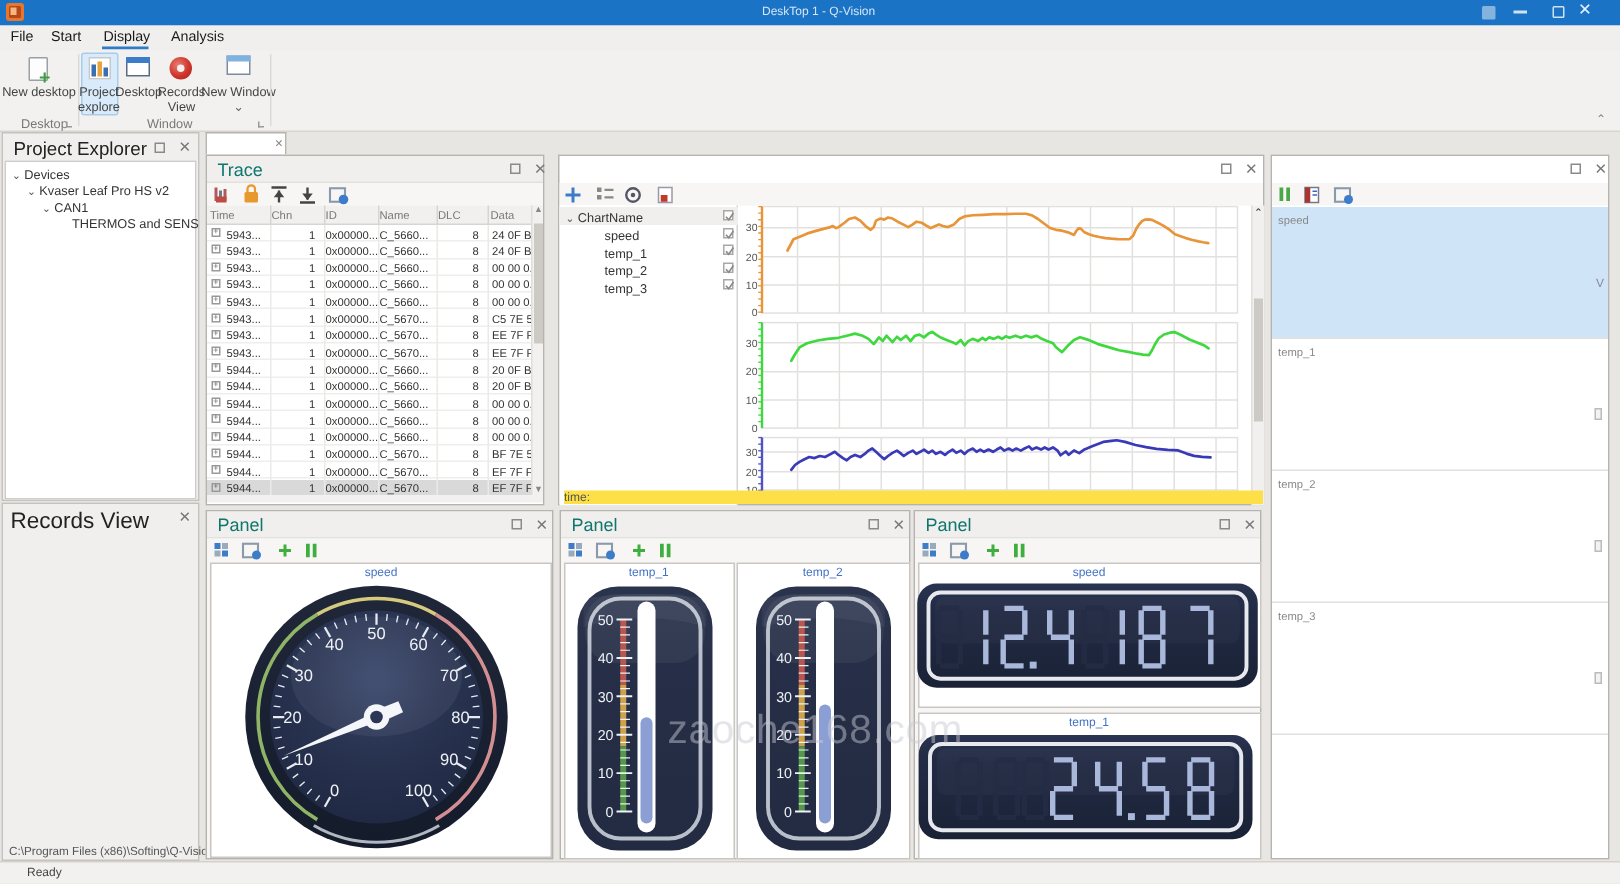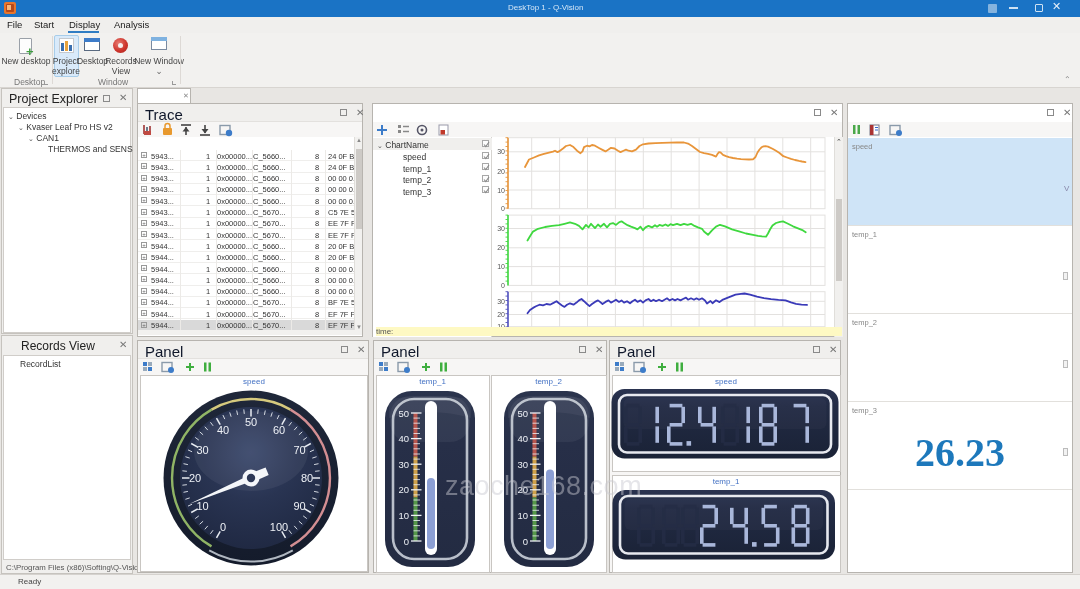--- a/index.html
+++ b/index.html
@@ -5,21 +5,21 @@
 .abs{position:absolute;}
 .titlebar{position:absolute;left:0;top:0;width:1080px;height:17px;background:#1a73c5;}
 .menubar{position:absolute;left:0;top:17px;width:1080px;height:16px;background:#f0efed;font-size:9.5px;color:#1a1a1a;}
 .menubar span{position:absolute;top:2px;}
 .ribbon{position:absolute;left:0;top:33px;width:1080px;height:55px;background:#f2f1ef;border-bottom:1px solid #d8d5d1;}
 .riblabel{position:absolute;font-size:8.5px;color:#444;text-align:center;line-height:9.5px;}
 .groupname{position:absolute;top:44px;font-size:8.5px;color:#777;}
 .vsep{position:absolute;top:3px;width:1px;height:48px;background:#ddd9d5;}
 .win{position:absolute;background:#fff;border:1px solid #b7b4af;}
 .wtitle{position:absolute;left:0;top:0;right:0;height:18px;background:#f0efed;border-bottom:1px solid #e3e1de;}
-.wtitle .t{position:absolute;left:7px;top:2px;font-size:15px;color:#0f172a;}
+.wtitle .t{position:absolute;left:7px;top:2px;font-size:12px;color:#0f766e;}
 .wtools{position:absolute;left:0;top:18px;right:0;height:15px;background:#f7f6f5;}
 .wbtn-r{position:absolute;top:4px;width:7px;height:7px;border:1px solid #8a8a8a;}
 .wbtn-x{position:absolute;top:1px;font-size:10px;color:#777;}
 .statusbar{position:absolute;left:0;top:574px;width:1080px;height:15px;background:#f2f1ef;border-top:1px solid #d5d2ce;font-size:8px;color:#444;}
 .tree{font-size:8.5px;color:#333;white-space:nowrap;}
 .chev{color:#555;font-size:7px;}
 text{font-family:"Liberation Sans",sans-serif;}
 </style></head><body>
 <div class="titlebar">
     <div class="abs" style="left:4px;top:2px;width:12px;height:12px;background:#e8762c;border-radius:2px;">
@@ -72,25 +72,22 @@
     <div class="wbtn-r" style="left:101px;top:6px;"></div>
     <div class="wbtn-x" style="left:117px;top:3px;">✕</div>
     <div class="abs" style="left:1px;top:18px;width:128px;height:226px;background:#fff;border:1px solid #d0cdc9;">
       <div class="abs tree" style="left:4px;top:3px;"><span class="chev">⌄</span>&nbsp;Devices</div>
       <div class="abs tree" style="left:14px;top:14px;"><span class="chev">⌄</span>&nbsp;Kvaser Leaf Pro HS v2</div>
       <div class="abs tree" style="left:24px;top:25px;"><span class="chev">⌄</span>&nbsp;CAN1</div>
       <div class="abs tree" style="left:44px;top:36px;">THERMOS and SENS</div>
     </div>
   </div>
 <div class="win" style="left:1px;top:335px;width:132px;height:239px;background:#f0efed;border-color:#c6c3be;">
-    <div class="abs" style="left:19px;top:3px;font-size:12px;color:#222;">Records View</div>
+    <div class="abs" style="left:5px;top:3px;font-size:15px;color:#222;">Records View</div>
     <div class="wbtn-x" style="left:117px;top:3px;">✕</div>
-    <div class="abs" style="left:1px;top:19px;width:128px;height:205px;background:#fff;border:1px solid #d0cdc9;">
-      <div class="abs tree" style="left:16px;top:3px;">RecordList</div>
-    </div>
     <div class="abs" style="left:4px;top:227px;font-size:7.8px;color:#555;white-space:nowrap;">C:\Program Files (x86)\Softing\Q-Vision</div>
   </div>
 <div class="abs" style="left:137px;top:88px;width:54px;height:15px;background:#fff;border:1px solid #b7b4af;border-bottom:none;">
     <div class="abs" style="left:5px;top:2.5px;font-size:8px;font-weight:bold;color:#222;margin-top:32px;">DeskTop 1</div>
     <div class="abs" style="left:45px;top:2.5px;font-size:7px;color:#888;">✕</div>
   </div>
 <div class="win" style="left:137px;top:103px;width:226px;height:234px;">
     <div class="wtitle">
       <div class="t">Trace</div>
     </div>
@@ -106,20 +103,34 @@
       <path d="M 27 6 v-2 a 2.5 2.5 0 0 1 5 0 v2" fill="none" stroke="#e8992e" stroke-width="1.5"></path>
       <line x1="43" y1="3" x2="53" y2="3" stroke="#444" stroke-width="1.6"></line>
       <line x1="48" y1="13" x2="48" y2="5" stroke="#444" stroke-width="1.6"></line>
       <polygon points="48,5 44.5,9.5 51.5,9.5" fill="#444"></polygon>
       <line x1="62" y1="13" x2="72" y2="13" stroke="#444" stroke-width="1.6"></line>
       <line x1="67" y1="3" x2="67" y2="11" stroke="#444" stroke-width="1.6"></line>
       <polygon points="67,11.5 63.5,7 70.5,7" fill="#444"></polygon>
       <rect x="82" y="3.5" width="10" height="9" fill="none" stroke="#8a9aaa" stroke-width="1.4"></rect>
       <circle cx="91" cy="11" r="3.2" fill="#3d7cc9"></circle>
     </svg>
+    <div class="abs" style="left:0px;top:33px;width:224px;height:13px;background:#f1f0ee;border-bottom:1px solid #d8d5d1;">
+      <div class="abs" style="left:2px;top:2px;font-size:7.5px;color:#777;">Time</div>
+      <div class="abs" style="left:43px;top:2px;font-size:7.5px;color:#777;">Chn</div>
+      <div class="abs" style="left:79px;top:2px;font-size:7.5px;color:#777;">ID</div>
+      <div class="abs" style="left:115px;top:2px;font-size:7.5px;color:#777;">Name</div>
+      <div class="abs" style="left:154px;top:2px;font-size:7.5px;color:#777;">DLC</div>
+      <div class="abs" style="left:189px;top:2px;font-size:7.5px;color:#777;">Data</div>
+      <div class="abs" style="left:41.5px;top:0;width:1px;height:13px;background:#d8d5d1;"></div>
+      <div class="abs" style="left:77.5px;top:0;width:1px;height:13px;background:#d8d5d1;"></div>
+      <div class="abs" style="left:113.5px;top:0;width:1px;height:13px;background:#d8d5d1;"></div>
+      <div class="abs" style="left:152.8px;top:0;width:1px;height:13px;background:#d8d5d1;"></div>
+      <div class="abs" style="left:187.4px;top:0;width:1px;height:13px;background:#d8d5d1;"></div>
+      <div class="abs" style="left:216px;top:0;width:1px;height:13px;background:#d8d5d1;"></div>
+    </div>
     <div class="abs" style="left:0;top:46px;width:216px;height:11.3px;border-bottom:1px solid #efeeec;font-size:7.5px;color:#333;">
       <div class="abs" style="left:3px;top:2px;width:6px;height:6px;border:1px solid #999;font-size:6px;line-height:5px;color:#666;text-align:center;">+</div>
       <div class="abs" style="left:13px;top:1.5px;">5943...</div>
       <div class="abs" style="left:68px;top:1.5px;">1</div>
       <div class="abs" style="left:79px;top:1.5px;">0x00000...</div>
       <div class="abs" style="left:115px;top:1.5px;">C_5660...</div>
       <div class="abs" style="left:177px;top:1.5px;">8</div>
       <div class="abs" style="left:190px;top:1.5px;white-space:nowrap;">24 0F B...</div>
     </div>
     <div class="abs" style="left:0;top:57.3px;width:216px;height:11.3px;border-bottom:1px solid #efeeec;font-size:7.5px;color:#333;">
@@ -417,21 +428,21 @@
       <line x1="505.5" y1="326.9" x2="508.0" y2="326.9" stroke="#5252c0" stroke-width="0.9"></line>
       <polyline points="525.0,167.0 529.0,159.5 534.0,157.5 539.0,155.4 544.0,153.9 549.0,152.6 553.0,151.6 555.0,150.7 557.5,152.1 559.0,151.4 563.0,148.5 566.0,146.0 570.0,145.0 573.5,147.1 577.0,150.7 580.5,153.2 582.5,151.4 584.0,147.1 587.0,145.7 589.5,146.4 592.0,145.0 595.0,145.7 598.5,147.8 602.0,149.6 605.5,151.4 608.5,149.6 611.0,147.8 614.5,148.5 618.0,150.7 620.5,152.1 623.5,150.7 626.0,149.6 628.5,150.7 632.0,151.4 636.0,149.6 639.5,146.0 643.0,144.3 648.5,143.5 655.5,143.2 662.5,142.8 670.0,142.7 677.0,142.5 684.0,142.5 688.0,143.6 692.0,146.0 696.0,149.0 700.0,152.0 704.0,153.2 708.0,153.8 712.0,154.9 716.0,156.6 717.5,154.0 719.0,152.2 720.5,152.4 723.0,154.9 726.0,156.2 729.0,157.2 733.0,158.0 737.0,158.7 741.0,159.1 745.0,159.4 749.0,159.5 753.0,159.4 755.5,157.0 757.5,152.5 759.5,149.5 761.5,147.3 763.5,146.4 765.5,146.2 768.0,146.6 772.5,148.8 776.0,150.8 779.5,153.0 783.3,156.2 787.0,157.5 791.0,158.9 795.0,160.0 799.0,160.9 802.0,161.5 805.5,162.1" fill="none" stroke="#e8953a" stroke-width="1.8" stroke-linejoin="round" stroke-linecap="round"></polyline>
       <polyline points="527.5,240.5 530.0,236.2 533.0,231.6 538.0,228.8 545.0,227.0 552.0,225.9 559.0,225.2 564.5,223.8 570.0,222.4 575.0,223.8 579.0,225.9 582.5,229.4 586.0,224.9 588.5,227.4 591.0,223.8 595.0,228.1 598.0,224.5 600.5,226.7 604.0,223.8 607.0,227.4 610.0,223.8 613.0,223.1 616.0,224.9 619.0,222.4 621.5,221.3 624.0,223.1 627.5,225.2 631.0,226.7 635.0,228.1 637.5,229.4 640.5,226.7 643.0,230.2 645.5,227.4 648.5,225.9 652.0,227.4 655.0,225.2 657.0,226.7 659.5,224.9 662.5,225.9 665.5,224.5 668.0,225.9 670.5,224.2 673.0,225.2 677.0,223.8 680.5,225.2 684.0,223.8 687.5,224.9 691.0,223.8 694.5,225.9 698.0,227.4 702.0,228.8 704.0,231.5 708.0,234.8 712.0,230.4 716.0,226.6 720.0,224.8 725.0,226.4 732.0,229.4 739.0,231.4 746.0,233.5 753.0,234.8 758.0,235.8 762.0,236.4 766.0,236.7 768.0,233.5 770.0,229.5 772.5,225.5 776.0,223.0 780.0,221.8 783.0,221.4 787.0,223.2 793.0,226.3 798.0,228.3 803.0,230.4 805.7,232.2" fill="none" stroke="#3fd83f" stroke-width="1.8" stroke-linejoin="round" stroke-linecap="round"></polyline>
       <polyline points="527.5,313.2 530.0,310.0 533.0,307.9 536.0,306.3 539.5,304.7 543.0,305.4 546.5,304.0 550.0,304.7 554.0,302.6 556.5,301.2 559.0,303.3 562.0,305.4 564.5,306.9 567.0,304.7 570.0,303.3 573.5,304.7 576.5,302.6 579.0,300.4 581.5,299.0 584.0,301.2 587.0,304.0 589.5,306.1 592.0,304.0 595.0,301.9 598.0,300.4 600.0,301.9 602.5,304.0 605.5,301.9 608.5,300.4 611.0,302.6 613.5,301.2 616.0,299.7 619.0,301.9 621.5,300.4 624.0,302.6 627.0,301.2 630.0,303.3 632.5,301.2 635.0,299.7 637.5,301.9 640.5,300.4 643.0,302.6 645.5,300.4 648.5,299.0 651.0,301.2 653.5,299.7 656.0,301.2 659.0,299.7 662.0,301.2 664.5,299.7 667.0,298.3 669.5,300.4 672.5,299.0 675.0,300.4 677.5,299.0 680.5,300.4 683.0,299.0 686.0,297.6 688.0,299.7 691.0,298.3 694.0,299.7 696.5,298.3 699.0,299.7 702.0,298.3 705.0,300.4 707.0,303.5 710.5,301.0 712.5,303.2 716.0,300.3 719.5,302.1 723.0,299.6 728.5,297.4 735.5,294.6 741.0,293.9 744.5,293.5 750.0,294.6 757.0,296.7 764.0,298.1 771.0,299.2 778.5,299.9 785.5,300.3 791.0,302.4 796.0,303.9 801.5,304.6 807.0,304.9" fill="none" stroke="#3a3ab8" stroke-width="1.8" stroke-linejoin="round" stroke-linecap="round"></polyline>
     </svg>
     <div class="abs" style="left:461px;top:33px;width:9px;height:200px;background:#f1f0ee;border-left:1px solid #e0deda;">
       <div class="abs" style="left:1px;top:1px;font-size:7px;color:#333;">⌃</div>
       <div class="abs" style="left:1px;top:188px;font-size:7px;color:#333;">⌄</div>
       <div class="abs" style="left:1px;top:62px;width:6px;height:82px;background:#cdcac6;"></div>
     </div>
-    <div class="abs" style="left:3px;top:223px;font-size:8px;color:#555;background:#fef9c3;width:466px;height:9px;">time:</div>
+    <div class="abs" style="left:3px;top:223px;font-size:8px;color:#555;background:#fde047;width:466px;height:9px;">time:</div>
   </div>
 <div class="win" style="left:847px;top:103px;width:226px;height:470px;">
     <div class="wbtn-r" style="left:199px;top:5px;"></div>
     <div class="wbtn-x" style="left:215px;top:3px;">✕</div>
     <div class="wtools"></div>
     <svg class="abs" style="left:0;top:18px;" width="80" height="15" viewBox="0 0 80 15">
       <rect x="5" y="3" width="2.5" height="9" fill="#4aa84a"></rect>
       <rect x="9.5" y="3" width="2.5" height="9" fill="#4aa84a"></rect>
       <rect x="22" y="3" width="9" height="10" fill="#fff" stroke="#778" stroke-width="1"></rect>
       <rect x="22" y="3" width="3.5" height="10" fill="#a33"></rect>
@@ -447,21 +458,20 @@
     <div class="abs" style="left:0;top:121.5px;width:224px;height:88px;border-bottom:1px solid #e2e0dc;">
       <div class="abs" style="left:4px;top:4px;font-size:7.5px;color:#888;">temp_1</div>
       <div class="abs" style="left:215px;top:46px;width:5px;height:8px;border:1px solid #bbb;background:#f2f2f2;"></div>
     </div>
     <div class="abs" style="left:0;top:209.5px;width:224px;height:88px;border-bottom:1px solid #e2e0dc;">
       <div class="abs" style="left:4px;top:4px;font-size:7.5px;color:#888;">temp_2</div>
       <div class="abs" style="left:215px;top:46px;width:5px;height:8px;border:1px solid #bbb;background:#f2f2f2;"></div>
     </div>
     <div class="abs" style="left:0;top:297.5px;width:224px;height:88px;border-bottom:1px solid #e2e0dc;">
       <div class="abs" style="left:4px;top:4px;font-size:7.5px;color:#888;">temp_3</div>
-      <div class="abs" style="left:0px;top:27px;width:224px;text-align:center;font-family:'Liberation Serif',serif;font-weight:bold;font-size:40px;color:#1d78bb;">26.23</div>
       <div class="abs" style="left:215px;top:46px;width:5px;height:8px;border:1px solid #bbb;background:#f2f2f2;"></div>
     </div>
   </div>
 <div class="win" style="left:137px;top:340px;width:232px;height:233px;background:#f7f6f5;">
     <div class="wtitle">
       <div class="t">Panel</div>
     </div>
     <div class="wbtn-r" style="left:203px;top:5px;"></div>
     <div class="wbtn-x" style="left:219px;top:3px;">✕</div>
     <div class="wtools"></div>

